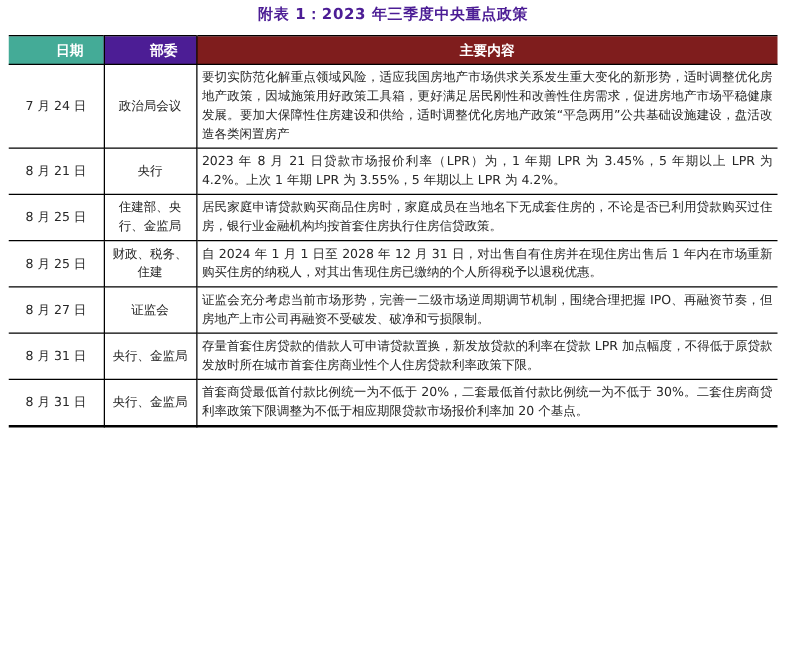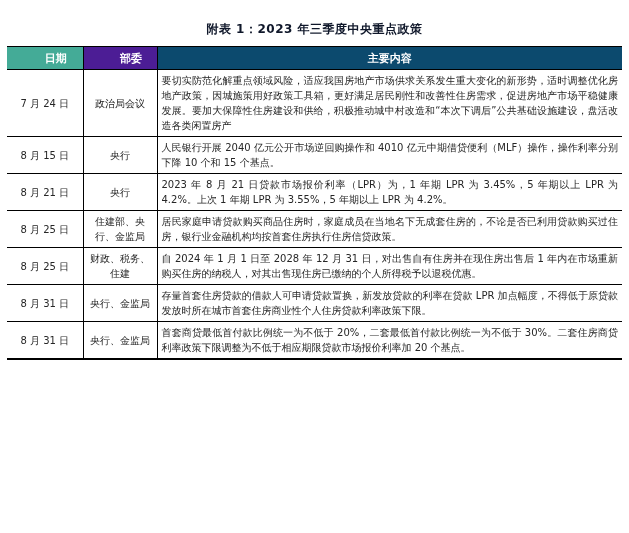--- a/index.html
+++ b/index.html
@@ -13,22 +13,22 @@
   }
   .page {
     width: 629px;
     height: 533px;
     position: relative;
   }
   .doc-title {
     text-align: center;
     font-size: 12px;
     font-weight: bold;
-    color: #0f172a;
-    padding-top: 21px;
+    color: #4c1d95;
+    padding-top: 3px;
     letter-spacing: 0.5px;
   }
   table.policy {
     border-collapse: collapse;
     table-layout: fixed;
     width: 615px;
     margin: 8px 7px 0 7px;
     border-top: 1px solid #000;
     border-bottom: 2px solid #000;
     font-size: 10px;
@@ -81,50 +81,50 @@
   <table class="policy">
     <colgroup>
       <col class="c-date">
       <col class="c-ministry">
       <col class="c-content">
     </colgroup>
     <thead>
       <tr>
         <th style="background: rgb(68, 171, 151); color: rgb(255, 255, 255);">日期</th>
         <th style="background: #4c1d95; color: rgb(255, 255, 255);">部委</th>
-        <th style="background: #0c4a6e; color: rgb(255, 255, 255);">主要内容</th>
+        <th style="background: #7f1d1d; color: rgb(255, 255, 255);">主要内容</th>
       </tr>
     </thead>
     <tbody>
         <tr>
           <td class="cell-date">7 月 24 日</td>
           <td class="cell-ministry">政治局会议</td>
-          <td class="cell-content">要切实防范化解重点领域风险，适应我国房地产市场供求关系发生重大变化的新形势，适时调整优化房地产政策，因城施策用好政策工具箱，更好满足居民刚性和改善性住房需求，促进房地产市场平稳健康发展。要加大保障性住房建设和供给，积极推动城中村改造和“本次下调后”公共基础设施建设，盘活改造各类闲置房产</td>
-        </tr>
-        <tr>
-          <td class="cell-date">8 月 15 日</td>
-          <td class="cell-ministry">央行</td>
-          <td class="cell-content">人民银行开展 2040 亿元公开市场逆回购操作和 4010 亿元中期借贷便利（MLF）操作，操作利率分别下降 10 个和 15 个基点。</td>
+          <td class="cell-content">要切实防范化解重点领域风险，适应我国房地产市场供求关系发生重大变化的新形势，适时调整优化房地产政策，因城施策用好政策工具箱，更好满足居民刚性和改善性住房需求，促进房地产市场平稳健康发展。要加大保障性住房建设和供给，适时调整优化房地产政策“平急两用”公共基础设施建设，盘活改造各类闲置房产</td>
         </tr>
         <tr>
           <td class="cell-date">8 月 21 日</td>
           <td class="cell-ministry">央行</td>
           <td class="cell-content">2023 年 8 月 21 日贷款市场报价利率（LPR）为，1 年期 LPR 为 3.45%，5 年期以上 LPR 为 4.2%。上次 1 年期 LPR 为 3.55%，5 年期以上 LPR 为 4.2%。</td>
         </tr>
         <tr>
           <td class="cell-date">8 月 25 日</td>
           <td class="cell-ministry">住建部、央行、金监局</td>
           <td class="cell-content">居民家庭申请贷款购买商品住房时，家庭成员在当地名下无成套住房的，不论是否已利用贷款购买过住房，银行业金融机构均按首套住房执行住房信贷政策。</td>
         </tr>
         <tr>
           <td class="cell-date">8 月 25 日</td>
           <td class="cell-ministry">财政、税务、住建</td>
           <td class="cell-content">自 2024 年 1 月 1 日至 2028 年 12 月 31 日，对出售自有住房并在现住房出售后 1 年内在市场重新购买住房的纳税人，对其出售现住房已缴纳的个人所得税予以退税优惠。</td>
         </tr>
         <tr>
+          <td class="cell-date">8 月 27 日</td>
+          <td class="cell-ministry">证监会</td>
+          <td class="cell-content">证监会充分考虑当前市场形势，完善一二级市场逆周期调节机制，围绕合理把握 IPO、再融资节奏，但房地产上市公司再融资不受破发、破净和亏损限制。</td>
+        </tr>
+        <tr>
           <td class="cell-date">8 月 31 日</td>
           <td class="cell-ministry">央行、金监局</td>
           <td class="cell-content">存量首套住房贷款的借款人可申请贷款置换，新发放贷款的利率在贷款 LPR 加点幅度，不得低于原贷款发放时所在城市首套住房商业性个人住房贷款利率政策下限。</td>
         </tr>
         <tr>
           <td class="cell-date">8 月 31 日</td>
           <td class="cell-ministry">央行、金监局</td>
           <td class="cell-content">首套商贷最低首付款比例统一为不低于 20%，二套最低首付款比例统一为不低于 30%。二套住房商贷利率政策下限调整为不低于相应期限贷款市场报价利率加 20 个基点。</td>
         </tr>
       </tbody>

